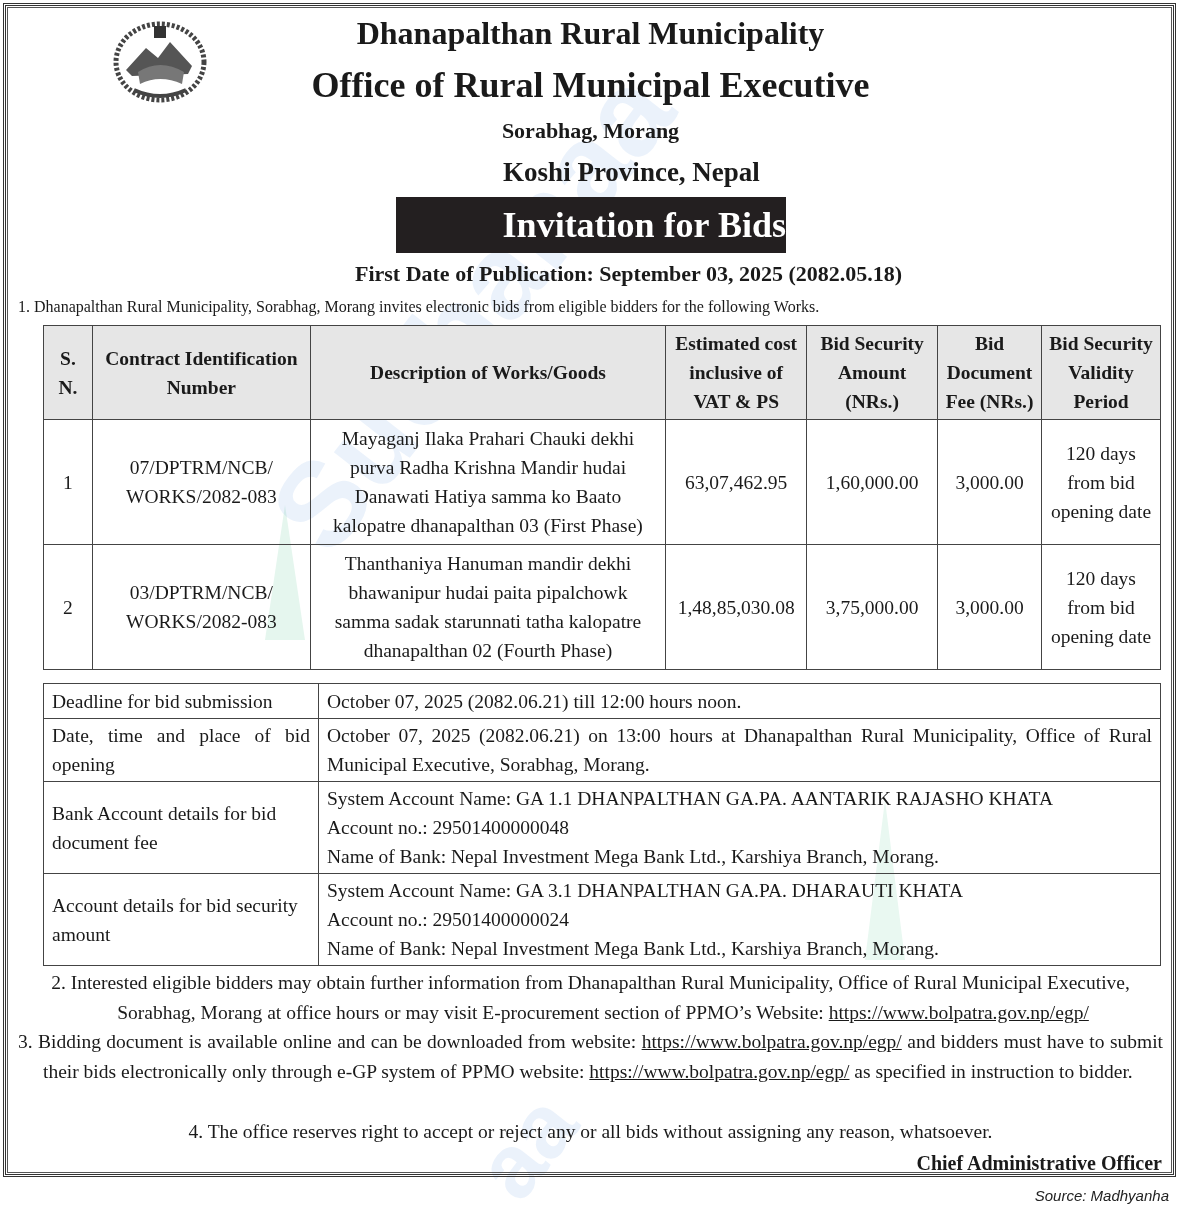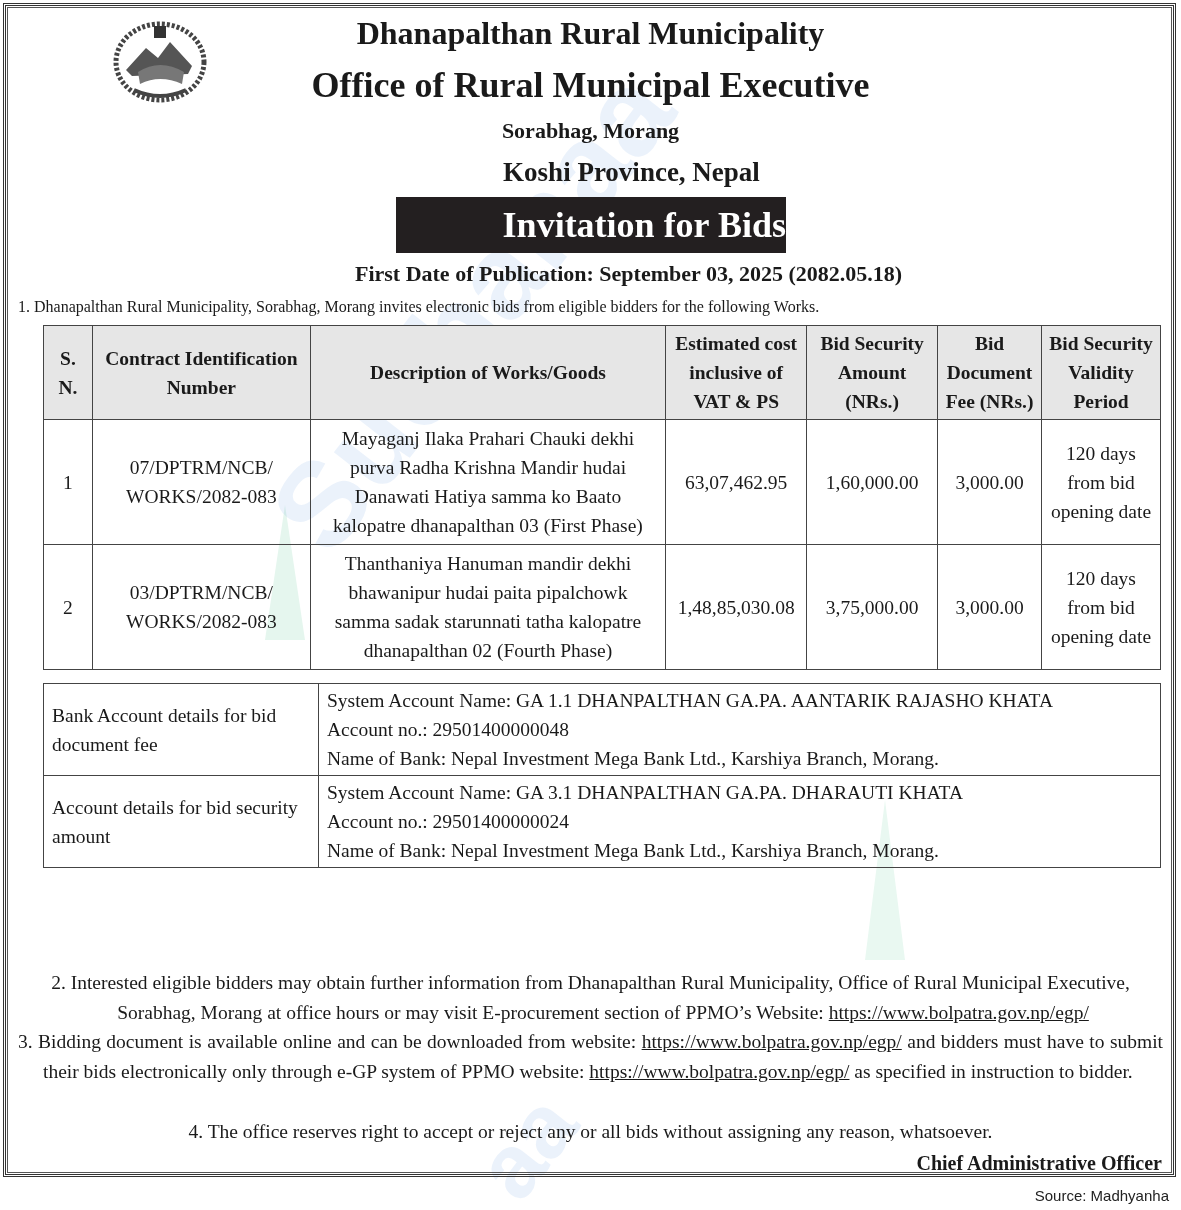--- a/index.html
+++ b/index.html
@@ -23,21 +23,21 @@
   .details { left: 43px; top: 683px; width: 1118px; font-size: 19.5px; }
   .details td { border: 1.5px solid #444; padding: 0 8px; line-height: 29px; vertical-align: middle; }
   .details td.lbl { width: 258px; text-align: left; }
   .details td.lbl.just { text-align: justify; text-align-last: left; }
   .para { position: absolute; font-size: 19.5px; line-height: 29.5px; text-align: center; }
   .p2 { left: 18px; top: 968px; width: 1145px; text-indent: -25px; padding-left: 25px; box-sizing: border-box; left: 18px; }
   .p3 { left: 18px; top: 1027px; width: 1145px; text-align: justify; }
   .p4 { left: 18px; top: 1117px; width: 1145px; }
   .link { text-decoration: underline; color: #1a1a1a; }
   .sig { position: absolute; right: 19px; top: 1148px; font-weight: bold; font-size: 20px; line-height: 30px; }
-  .source { position: absolute; right: 12px; top: 1184px; font-family: "Liberation Sans", sans-serif; font-size: 15px; line-height: 24px; color: #222; }
+  .source { position: absolute; right: 12px; top: 1184px; font-family: "Liberation Sans", sans-serif; font-style: italic; font-size: 15px; line-height: 24px; color: #222; }
   .wm { position: absolute; pointer-events: none; }
 </style>
 </head>
 <body>
 
 <svg class="wm" width="1181" height="1210" style="left:0;top:0;">
   <text x="0" y="0" transform="translate(330,560) rotate(-52)" font-family="Liberation Sans, sans-serif" font-weight="bold" font-size="120" fill="#3a7bd5" fill-opacity="0.10">Suchanaa</text>
   <polygon points="285,505 305,640 265,640" fill="#2bb673" fill-opacity="0.12"></polygon>
   <polygon points="885,800 905,960 865,960" fill="#2bb673" fill-opacity="0.10"></polygon>
   <text x="0" y="0" transform="translate(520,1205) rotate(-52)" font-family="Liberation Sans, sans-serif" font-weight="bold" font-size="90" fill="#3a7bd5" fill-opacity="0.10">aa</text>
@@ -100,20 +100,28 @@
       <td>1,48,85,030.08</td>
       <td>3,75,000.00</td>
       <td>3,000.00</td>
       <td><span>120 days</span><br><span>from bid</span><br><span>opening date</span></td>
     </tr>
   </tbody>
 </table>
 
 <table class="details">
   <tbody>
+      <tr style="height:35px">
+    <td class="lbl">Deadline for bid submission</td>
+    <td><span>October 07, 2025 (2082.06.21) till 12:00 hours noon.</span></td>
+  </tr>
+  <tr style="height:63px">
+    <td class="lbl just">Date, time and place of bid opening</td>
+    <td style="text-align:justify"><span>October 07, 2025 (2082.06.21) on 13:00 hours at Dhanapalthan Rural Municipality, Office of Rural Municipal Executive, Sorabhag, Morang.</span></td>
+  </tr>
   <tr style="height:92px">
     <td class="lbl">Bank Account details for bid document fee</td>
     <td><span>System Account Name: GA 1.1 DHANPALTHAN GA.PA. AANTARIK RAJASHO KHATA</span><br><span>Account no.: 29501400000048</span><br><span>Name of Bank: Nepal Investment Mega Bank Ltd., Karshiya Branch, Morang.</span></td>
   </tr>
   <tr style="height:92px">
     <td class="lbl">Account details for bid security amount</td>
     <td><span>System Account Name: GA 3.1 DHANPALTHAN GA.PA. DHARAUTI KHATA</span><br><span>Account no.: 29501400000024</span><br><span>Name of Bank: Nepal Investment Mega Bank Ltd., Karshiya Branch, Morang.</span></td>
   </tr>
 </tbody>
   </table>

